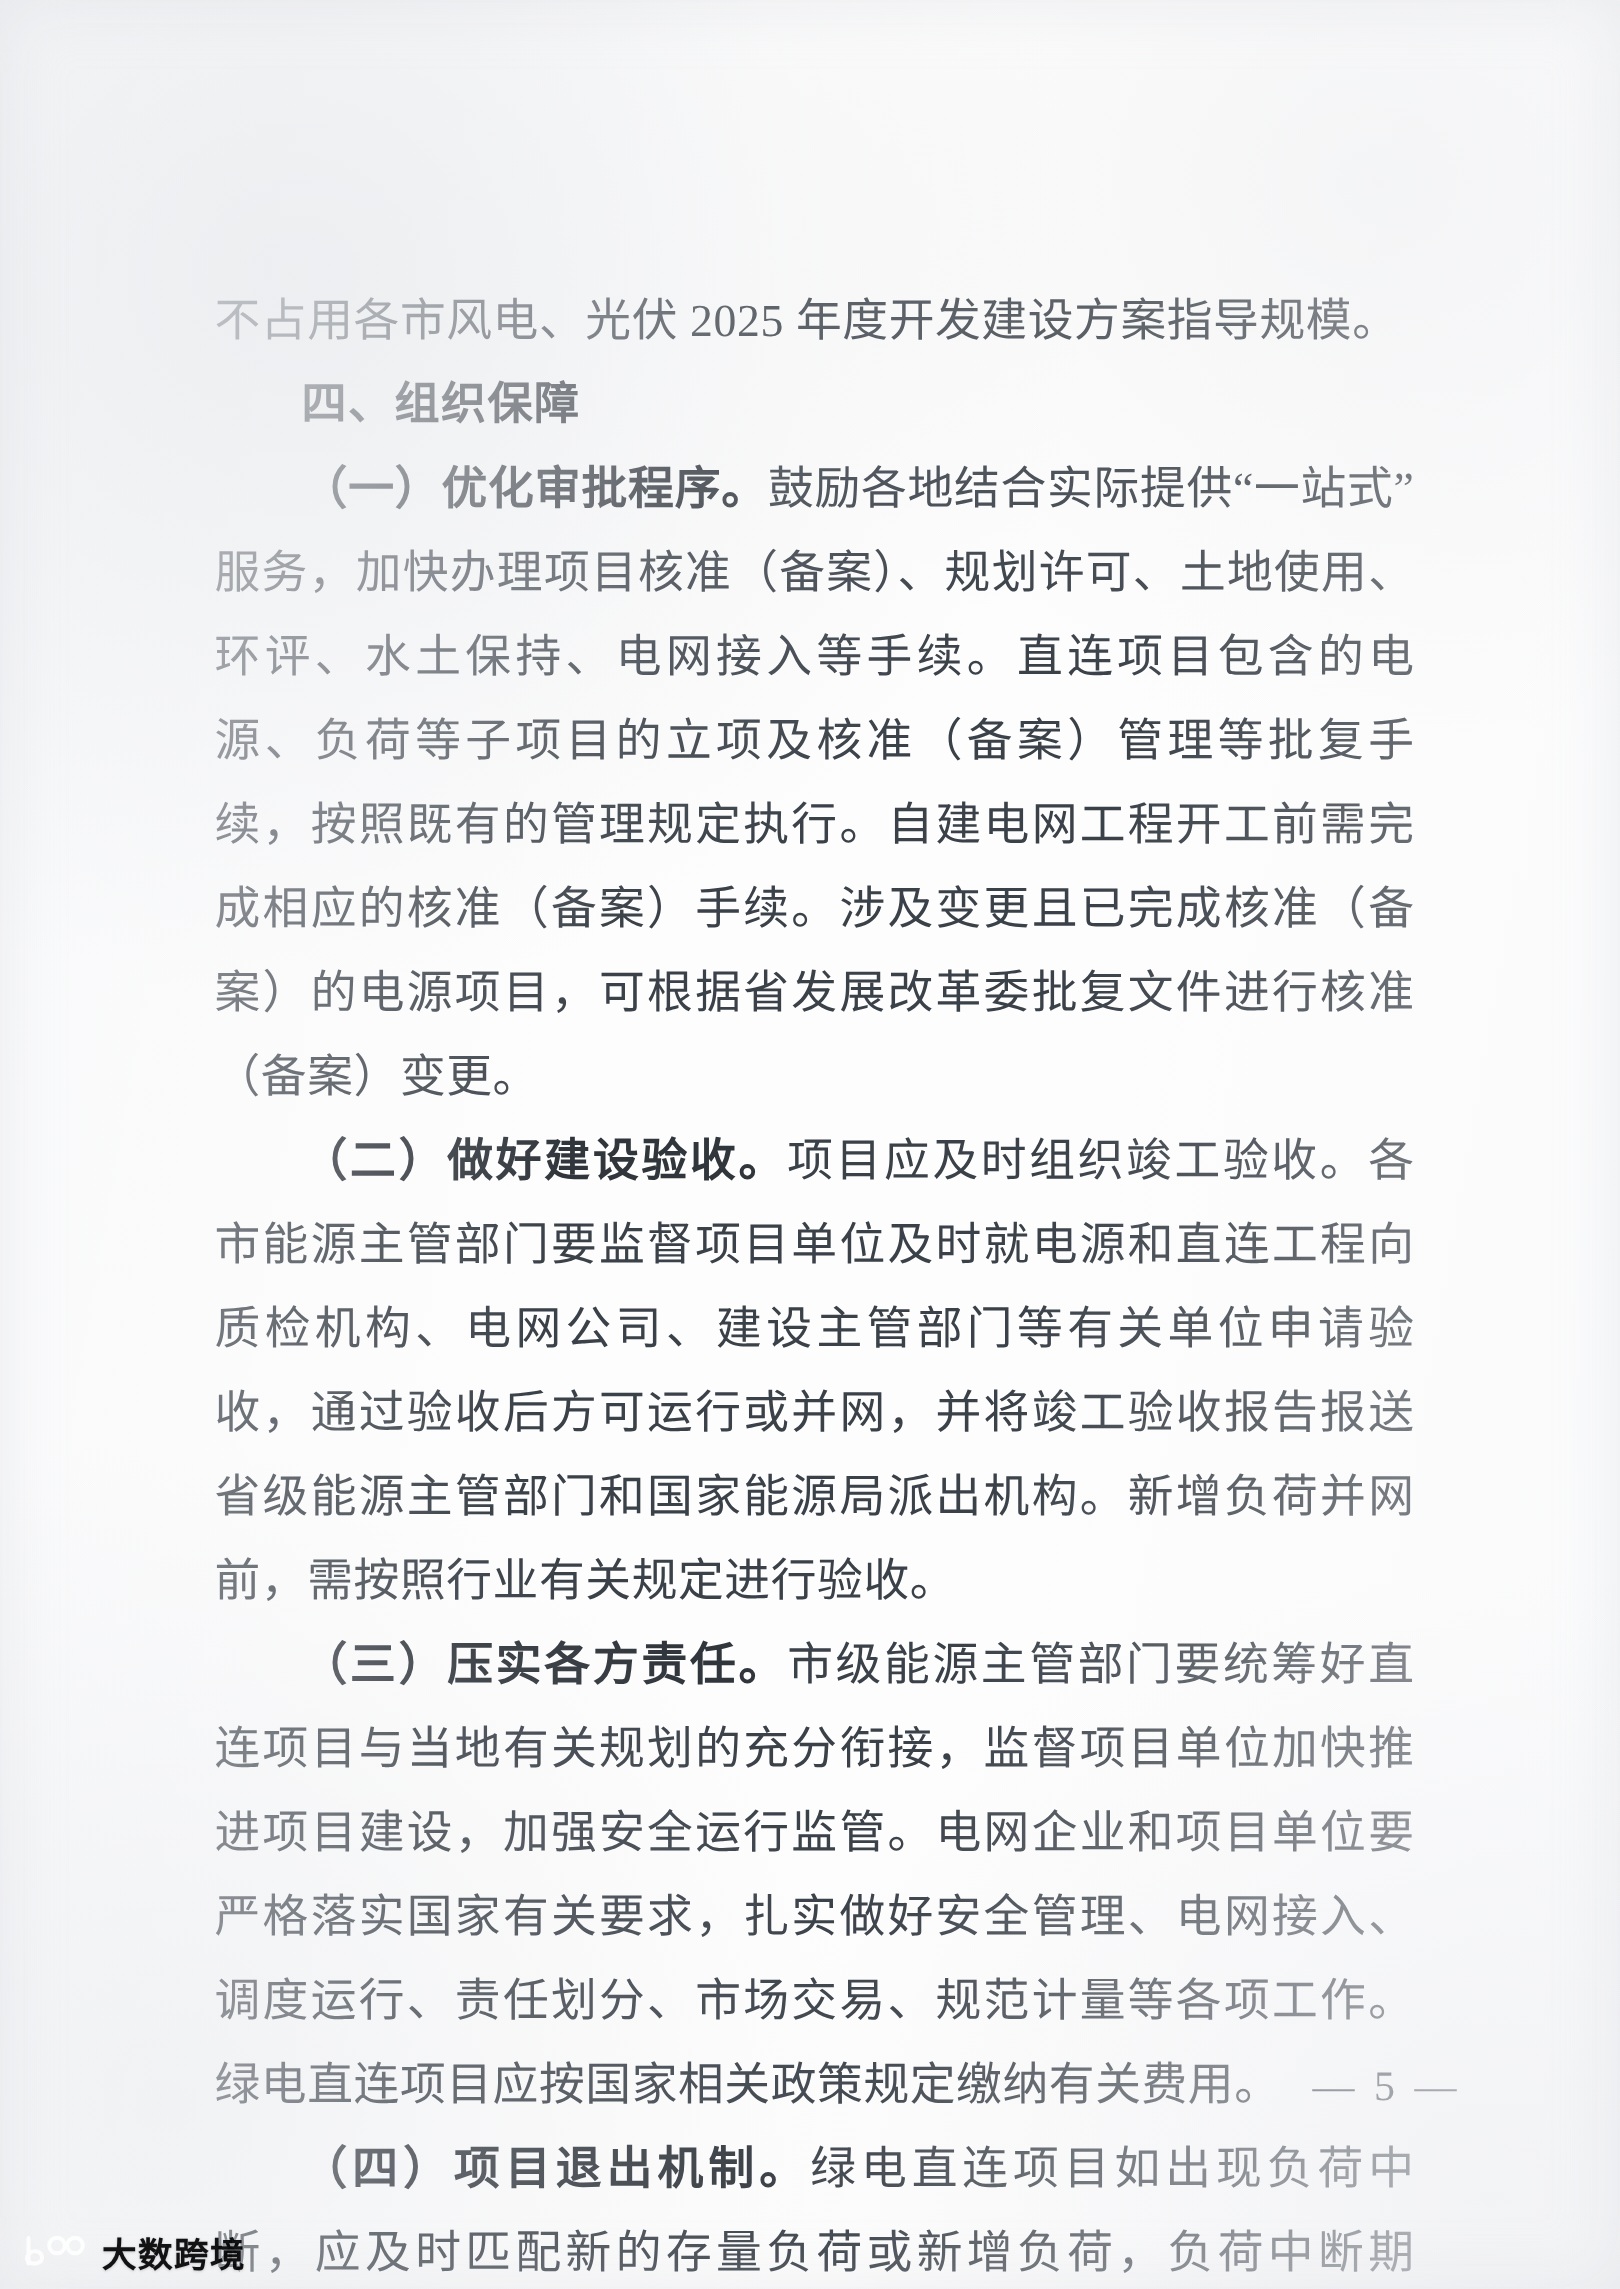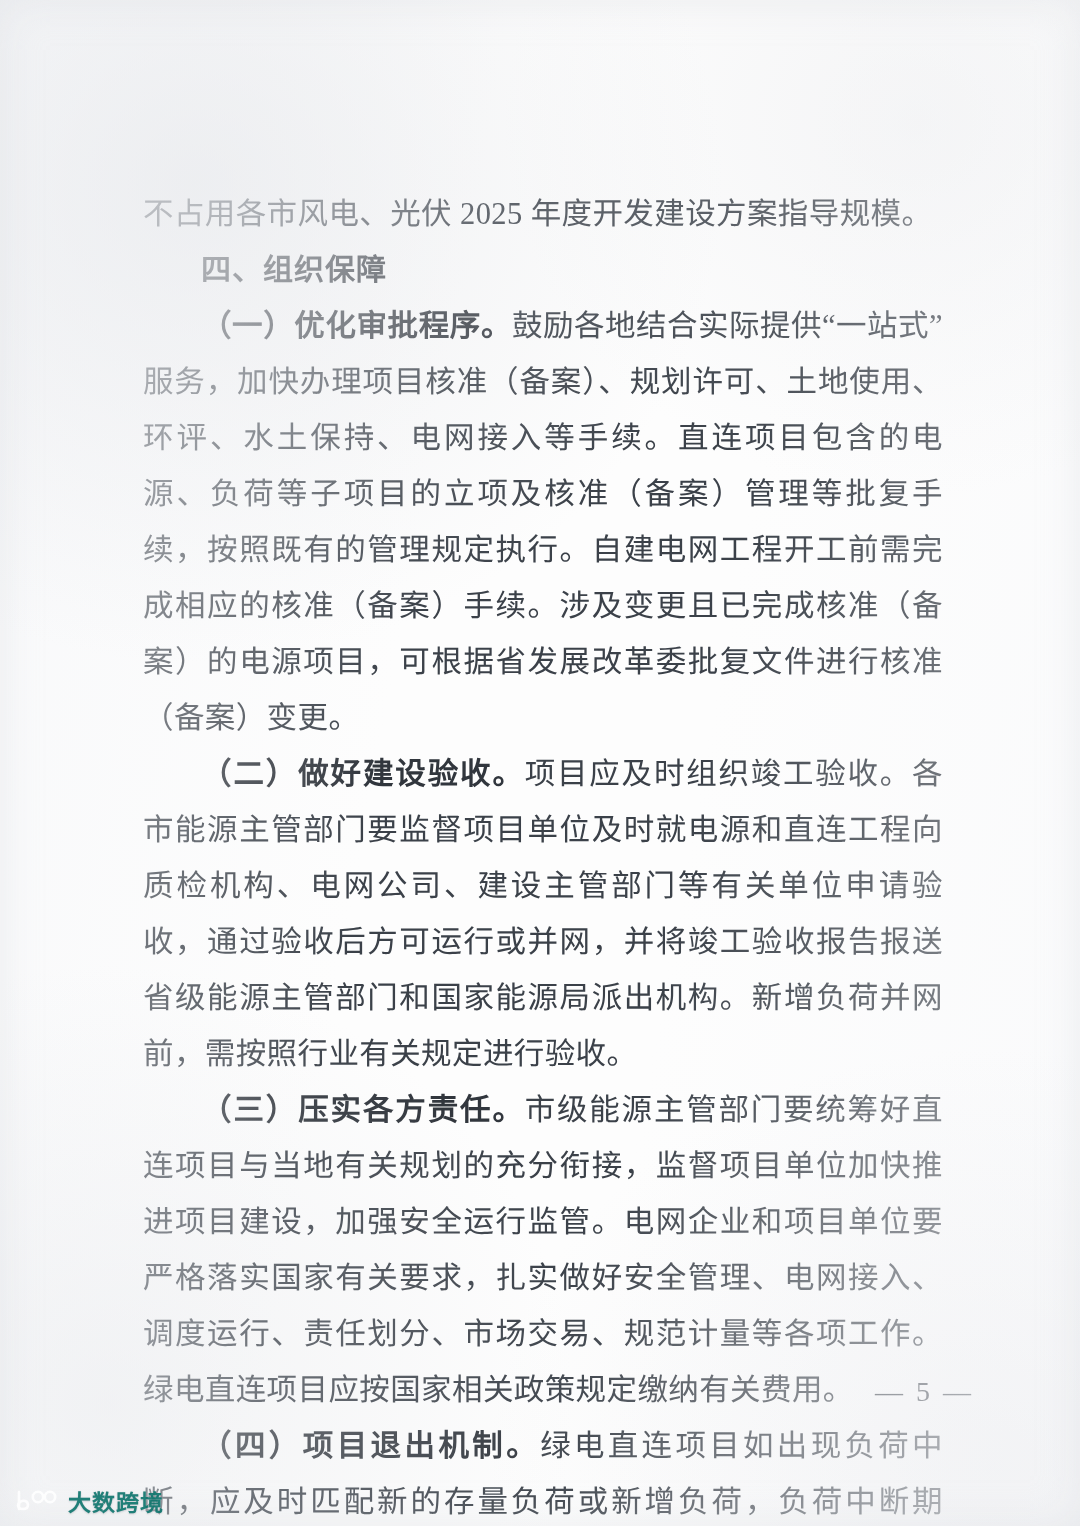--- a/index.html
+++ b/index.html
@@ -113,21 +113,21 @@
     opacity: 0.92;
   }
   .watermark .mark {
     width: 46px;
     height: 26px;
     position: relative;
     flex: none;
   }
   .watermark .mark svg { display: block; }
   .watermark .wm-text {
-    color: #0f766e;
+    color: #000000;
     font-family: "Liberation Sans", "DejaVu Sans", sans-serif;
     font-weight: 700;
     font-size: 23px;
     letter-spacing: 1px;
     text-shadow:
       0 0 1px rgba(190,193,200,0.9),
       0 1px 2px rgba(170,174,182,0.55);
   }
 </style>
 </head>

